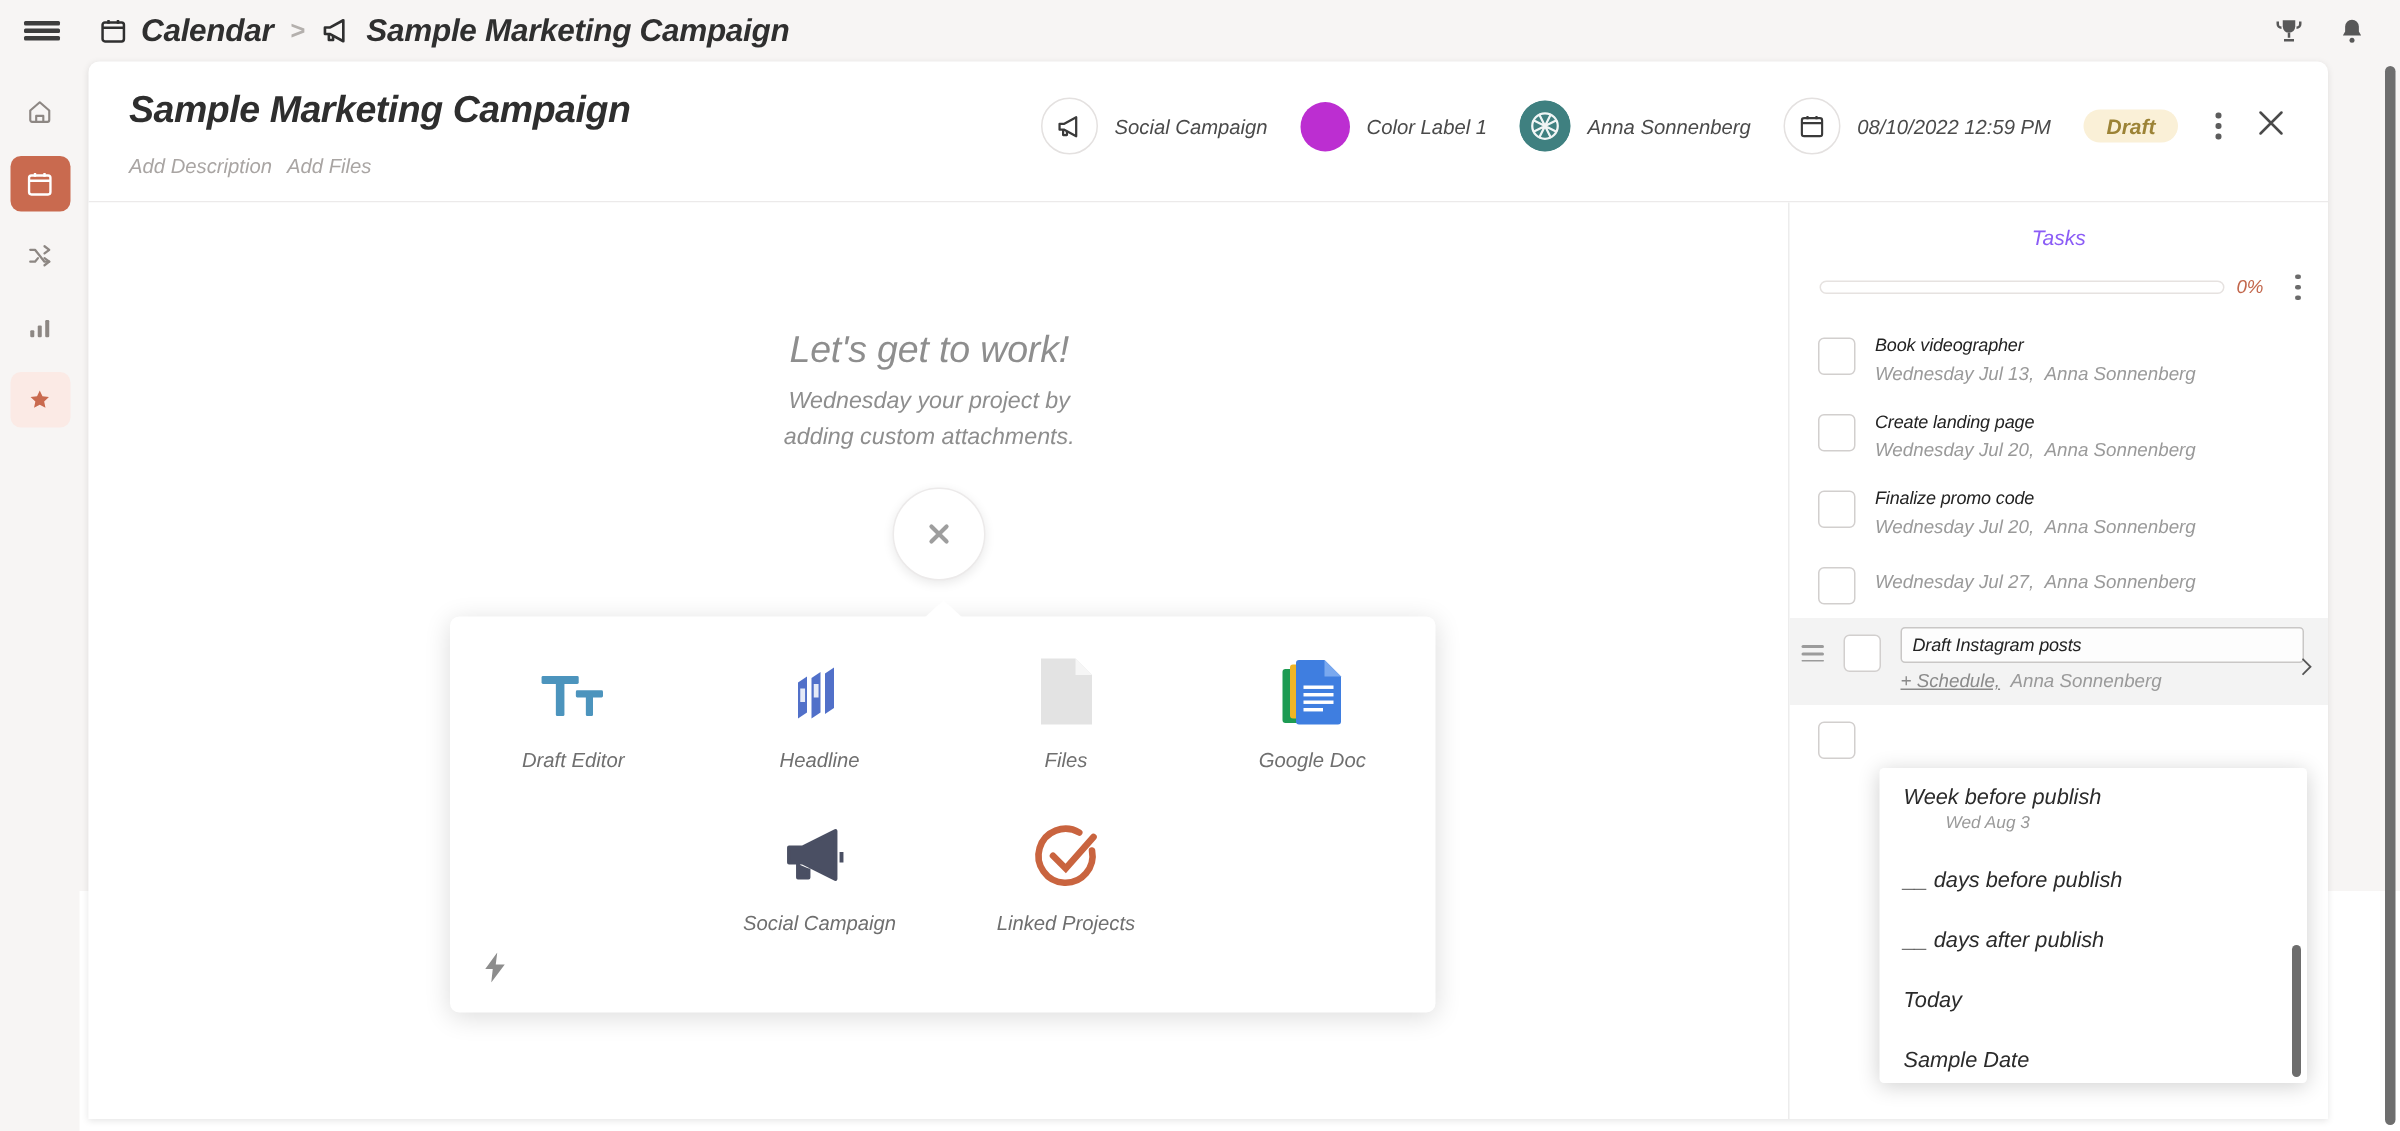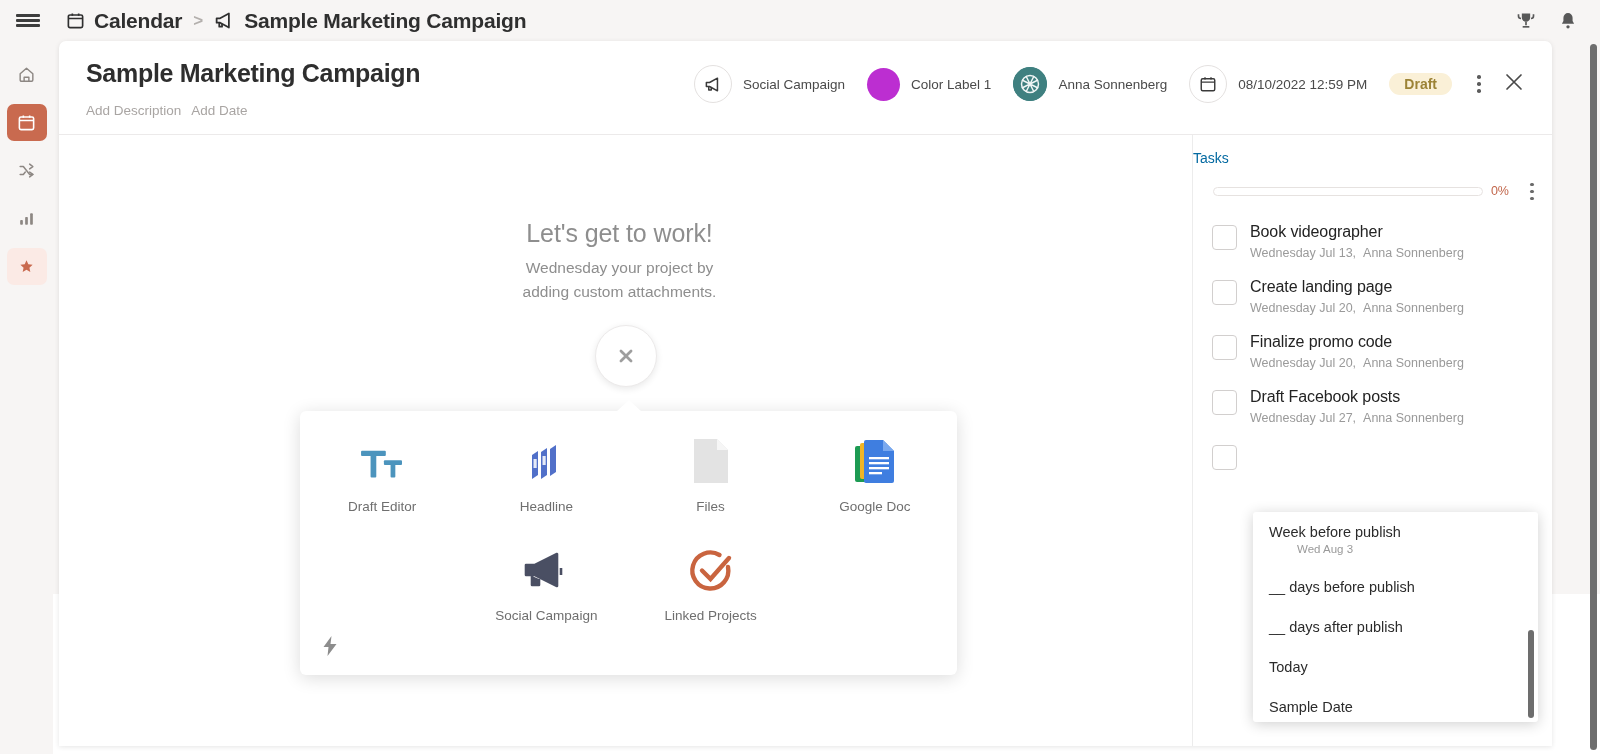--- a/index.html
+++ b/index.html
@@ -5,21 +5,21 @@
   * { box-sizing: border-box; }
   html, body {
     margin: 0; padding: 0;
     width: 1600px; height: 754px;
     overflow: hidden;
     background: #ffffff;
     font-family: "Liberation Sans", sans-serif;
     -webkit-font-smoothing: antialiased;
   }
 
-  #app { position: relative; width: 1600px; height: 594px; background: #f7f5f4; }
+  #app { position: relative; width: 1600px; height: 594px; background: #f7f5f4; font-style: italic; }
 
   
   .topbar {
     position: absolute; top: 0; left: 0; width: 1600px; height: 41px;
     background: #f7f5f4;
     display: flex; align-items: center;
   }
   .hamburger {
     width: 56px; height: 41px;
     display: flex; align-items: center; justify-content: center;
@@ -150,21 +150,21 @@
   .pick-lbl { font-size: 13.5px; color: #6f6f6f; }
   .bolt { position: absolute; left: 22px; bottom: 15px; }
 
   
   .tasks {
     position: relative;
     width: 360px; background: #fff;
     border-left: 1px solid #ececec;
   }
   .tasks-title {
-    text-align: left; font-size: 14px; color: #0369a1;
+    text-align: center; font-size: 14px; color: #8b5cf6;
     padding-top: 15px;
   }
   .prog-row { display: flex; align-items: center; padding: 17px 0 0 20px; }
   .prog-bar {
     flex: 1; height: 9px; border-radius: 6px;
     background: #fff; border: 1px solid #e6e2e0;
   }
   .prog-pct { font-size: 12.5px; color: #c2674c; margin: 0 11px 0 8px; }
   .prog-kebab { width: 24px; display: flex; flex-direction: column; align-items: center; gap: 3.4px; cursor: pointer; margin-right: 8px;}
   .prog-kebab i { width: 3.4px; height: 3.4px; border-radius: 50%; background: #6b6b6b; display: block; }
@@ -175,21 +175,21 @@
     padding: 9px 16px 9px 19px; position: relative;
   }
   .task.sel { background: #f3f3f3; padding-left: 8px; }
   .grip { width: 15px; padding-top: 9px; display: flex; flex-direction: column; gap: 3px; cursor: grab; }
   .grip i { display: block; width: 15px; height: 1.8px; background: #9b9b9b; border-radius: 1px; }
   .chk {
     width: 25px; height: 25px; min-width: 25px; border-radius: 4px;
     border: 1px solid #d2cfce; background: #fff; margin-top: 2px; cursor: pointer;
   }
   .task-body { flex: 1; min-width: 0; }
-  .task-name { font-size: 16px; color: #232323; letter-spacing: -0.1px; }
+  .task-name { font-size: 12px; color: #232323; letter-spacing: -0.1px; }
   .task-name.edit {
     border: 1px solid #c9c7c6; background: #fdfdfd;
     border-radius: 3px; padding: 4px 7px; margin-top: -3px;
   }
   .task-sub { font-size: 12.5px; color: #9a9a9a; margin-top: 5px; }
   .task-sub .sched { color: #8a8a8a; text-decoration: underline; }
   .chev-right { position: absolute; right: 6px; top: 24px; cursor: pointer; }
 
   
   .dropdown {
@@ -308,21 +308,21 @@
       </span>
     </div>
   </div>
 
   <div class="card">
 
     <div class="card-head">
       <div class="card-title">Sample Marketing Campaign</div>
       <div class="sub-links">
         <span class="sub-link">Add Description</span>
-        <span class="sub-link">Add Date</span>
+        <span class="sub-link">Add Files</span>
       </div>
 
       <div class="meta">
 
         <div class="meta-grp">
           <span class="circ-icon">
             <svg width="19" height="19" viewBox="0 0 24 24" fill="none" stroke="#3a3a3a" stroke-width="1.9" stroke-linejoin="round">
               <path d="M3 9.5h4l10-5.5v16l-10-5.5H3z"></path>
                 <path d="M6 14.5v4.5h3.2v-3"></path>
             </svg>
@@ -528,28 +528,47 @@
               <div class="task-sub">
                 <span>Wednesday Jul 20,</span>
                 &nbsp;<span>Anna Sonnenberg</span>
               </div>
             </div>
           </div>
 
           <div class="task">
             <span class="chk"></span>
             <div class="task-body">
-              <div class="task-name">Draft Facebook posts</div>
               <div class="task-sub">
                 <span>Wednesday Jul 27,</span>
                 &nbsp;<span>Anna Sonnenberg</span>
               </div>
             </div>
           </div>
 
+          <div class="task sel">
+            <span class="grip">
+                <i></i>
+                <i></i>
+                <i></i>
+              </span>
+            <span class="chk"></span>
+            <div class="task-body">
+              <div class="task-name edit">Draft Instagram posts</div>
+              <div class="task-sub">
+                <span class="sched">+ Schedule,</span>
+                &nbsp;<span>Anna Sonnenberg</span>
+              </div>
+            </div>
+            <span class="chev-right">
+              <svg width="17" height="17" viewBox="0 0 24 24" fill="none" stroke="#555" stroke-width="1.7" stroke-linecap="round">
+                <path d="M9 5l7 7-7 7"></path>
+              </svg>
+            </span>
+          </div>
 
           <div class="task">
             <span class="chk"></span>
             <div class="task-body"></div>
           </div>
         </div>
 
         <div class="dropdown">
           <div class="dd-item">
             <div class="dd-title">Week before publish</div>

